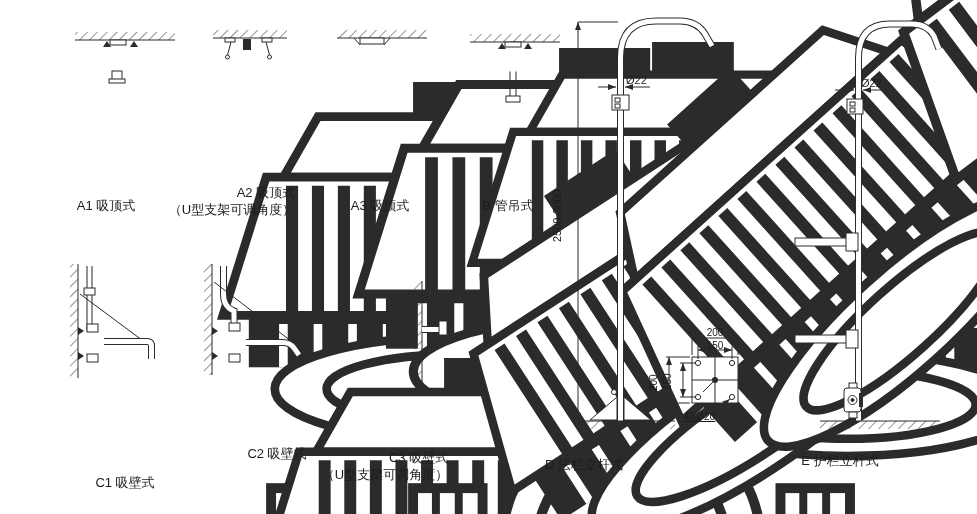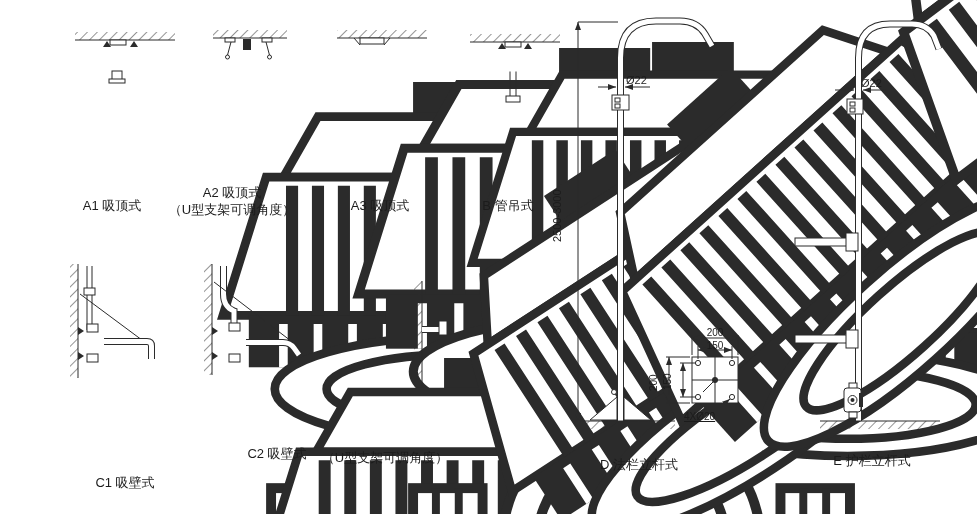--- a/index.html
+++ b/index.html
@@ -7,21 +7,21 @@
     position:relative; width:977px; height:514px; background:#ffffff;
     font-family:"Liberation Sans", sans-serif; overflow:hidden;
   }
   .art { position:absolute; left:0; top:0; }
   .ln   { stroke:#2b2b2b; fill:none; stroke-width:1; }
   .fw   { fill:#ffffff; stroke:#2b2b2b; stroke-width:1; }
   .fd   { fill:#2b2b2b; stroke:none; }
   .tube   { stroke:#2b2b2b; stroke-width:7; fill:none; }
   .tube-i { stroke:#ffffff; stroke-width:5; fill:none; }
   .cap {
-    position:absolute; transform:translateX(-50%); text-align:center;
+    position:absolute; transform:translateX(-50%); text-align:right;
     font-size:13px; color:#1c1c1c; white-space:nowrap; line-height:17px;
   }
   .dim {
     position:absolute; font-size:11px; color:#1c1c1c; white-space:nowrap;
   }
   .dim-sm { font-size:10px; }
   .dim-rot { transform:rotate(-90deg); transform-origin:left bottom; height:12px; }
   .dim-c { transform:translateX(-50%); }
   .u { text-decoration:underline; }
 </style>
@@ -204,34 +204,35 @@
     <rect x="844" y="388" width="17" height="24" rx="3" class="fw"></rect>
     <rect x="859" y="393" width="4" height="14" class="fd"></rect>
     <circle cx="852.5" cy="400" r="4.5" class="fw"></circle>
     <circle cx="852.5" cy="400" r="2" class="fd"></circle>
     <rect x="849" y="412" width="8" height="6" class="fw"></rect>
     <path d="M820,421 H940" class="ln"></path>
     <rect x="820" y="421" width="120" height="8" fill="url(#hatch)"></rect>
   </g>
 </svg>
 
-  <div class="cap" style="left:112px;top:197px">A1 吸顶式</div>
+  <div class="cap" style="left:106px;top:197px">A1 吸顶式</div>
   <div class="cap" style="left:232px;top:184px">
     <div>A2 吸顶式</div>
     <div>（U型支架可调角度）</div>
   </div>
   <div class="cap" style="left:380px;top:197px">A3 吸顶式</div>
   <div class="cap" style="left:508px;top:197px">B 管吊式</div>
   <div class="cap" style="left:125px;top:474px">C1 吸壁式</div>
   <div class="cap" style="left:277px;top:445px">C2 吸壁式</div>
   <div class="cap" style="left:385px;top:449px">
+    <div>C3 吸壁式</div>
     <div>（U型支架可调角度）</div>
   </div>
-  <div class="cap" style="left:639px;top:456px">D 法栏立杆式</div>
-  <div class="cap" style="left:872px;top:452px">E 护栏立杆式</div>
+  <div class="cap" style="left:584px;top:456px">D 法栏立杆式</div>
+  <div class="cap" style="left:840px;top:452px">E 护栏立杆式</div>
 
   <div class="dim" style="left:626px;top:74px">Ø22</div>
   <div class="dim" style="left:861px;top:77px">Ø22</div>
   <div class="dim dim-rot" style="left:563px;top:230px">2500-3000</div>
   <div class="dim dim-sm dim-c" style="left:715px;top:327px">200</div>
   <div class="dim dim-sm dim-c" style="left:715px;top:340px">150</div>
   <div class="dim dim-sm dim-rot" style="left:660px;top:379px">200</div>
   <div class="dim dim-sm dim-rot" style="left:674px;top:378px">150</div>
   <div class="dim dim-sm u" style="left:684px;top:411px">4XØ20</div>
 

